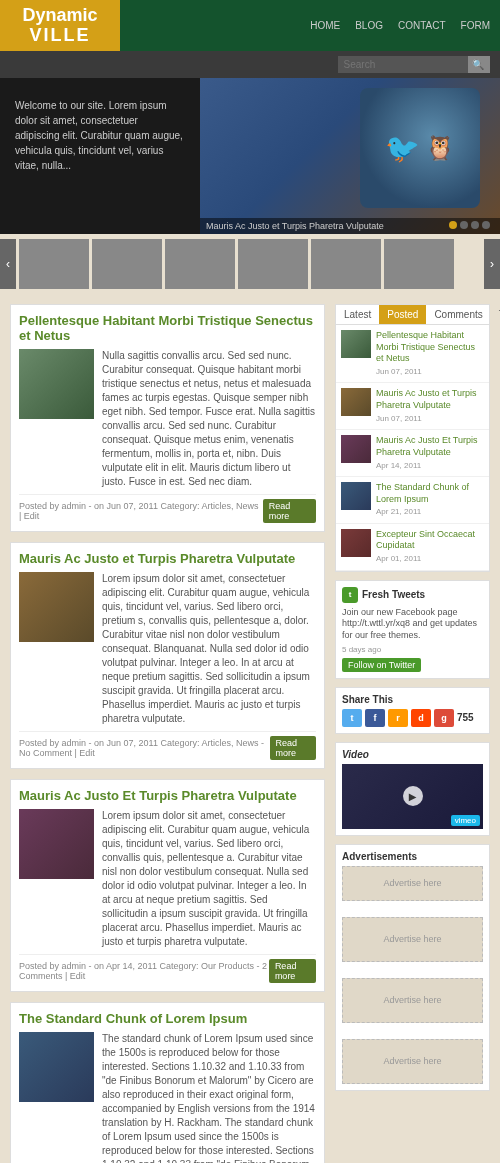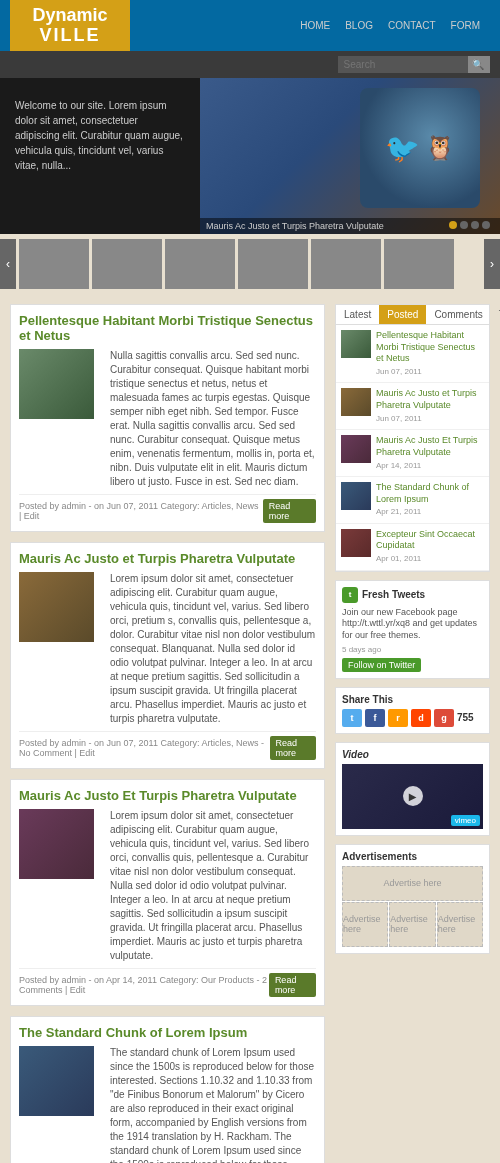--- a/index.html
+++ b/index.html
@@ -1,19 +1,19 @@
 <!DOCTYPE html>
 <html><head>
   <meta charset="utf-8">
   <style>
     * { margin: 0; padding: 0; box-sizing: border-box; }
     body { font-family: Arial, sans-serif; font-size: 11px; background: #c8c0a8; width: 500px; }
     
     
-    #header { background: #0369a1; padding: 10px; position: relative; height: 51px; display: flex; align-items: center; justify-content: space-between; }
+    #header { background: #14532d; padding: 0; position: relative; height: 51px; display: flex; align-items: center; justify-content: space-between; }
     #logo { background: #d4a017; width: 120px; height: 51px; display: flex; align-items: center; justify-content: center; flex-direction: column; }
     #logo .logo-text { color: white; font-size: 18px; font-weight: bold; text-align: center; line-height: 1.1; }
     #nav { display: flex; gap: 15px; padding-right: 10px; align-items: center; }
     #nav a { color: #ccc; text-decoration: none; font-size: 10px; text-transform: uppercase; }
     
     
     #search-bar { background: #3a3a3a; padding: 5px 10px; display: flex; justify-content: flex-end; align-items: center; }
     #search-bar input { background: #555; border: none; color: #ccc; padding: 3px 6px; font-size: 10px; width: 130px; }
     #search-bar button { background: #888; border: none; color: white; padding: 3px 6px; cursor: pointer; font-size: 10px; }
     
@@ -42,21 +42,21 @@
     
     
     #main { background: #e8e0d0; display: flex; gap: 10px; padding: 10px; }
     #content { flex: 1; min-width: 0; }
     #sidebar { width: 155px; flex-shrink: 0; }
     
     
     .post { background: white; margin-bottom: 10px; padding: 8px; border: 1px solid #ddd; }
     .post-title { font-size: 13px; font-weight: bold; color: #333; margin-bottom: 6px; }
     .post-title a { color: #5a8a2a; text-decoration: none; }
-    .post-body { display: flex; gap: 16px; }
+    .post-body { display: flex; gap: 8px; }
     .post-thumb { width: 75px; height: 70px; flex-shrink: 0; background: #888; }
     .post-text { font-size: 10px; color: #555; line-height: 1.4; flex: 1; }
     .post-meta { font-size: 9px; color: #888; margin-top: 5px; border-top: 1px solid #eee; padding-top: 4px; display: flex; justify-content: center; align-items: center; }
     .read-more { background: #5a7a2a; color: white; padding: 2px 6px; font-size: 9px; text-decoration: none; border-radius: 2px; }
     
     .pt1 { background: linear-gradient(135deg, #6a8a6a, #3a5a3a); }
     .pt2 { background: linear-gradient(135deg, #8a6a3a, #5a4a2a); }
     .pt3 { background: linear-gradient(135deg, #6a3a5a, #4a2a3a); }
     .pt4 { background: linear-gradient(135deg, #3a5a7a, #2a3a5a); }
     
@@ -93,21 +93,21 @@
     .si-count { font-size: 10px; font-weight: bold; color: #333; }
     
     .video-widget { padding: 6px; }
     .video-widget h4 { font-size: 10px; color: #333; margin-bottom: 4px; font-style: italic; }
     .video-thumb { width: 100%; height: 65px; background: linear-gradient(135deg, #2a2a4a, #1a1a3a); position: relative; display: flex; align-items: center; justify-content: center; }
     .play-btn { width: 20px; height: 20px; background: rgba(255,255,255,0.8); border-radius: 50%; display: flex; align-items: center; justify-content: center; font-size: 10px; color: #333; }
     .vimeo-badge { position: absolute; bottom: 3px; right: 3px; background: #1ab7ea; color: white; font-size: 8px; padding: 1px 4px; border-radius: 2px; }
     
     .ads-widget { padding: 6px; }
     .ads-widget h4 { font-size: 10px; color: #333; margin-bottom: 4px; }
-    .ad-grid { display: grid; grid-template-columns: 1fr 1fr 1fr; gap: 1px; }
+    .ad-grid { display: grid; grid-template-columns: 1fr; gap: 16px; }
     .ad-block { background: #e0d8c8; border: 1px dashed #bbb; height: 45px; display: flex; align-items: center; justify-content: center; font-size: 9px; color: #999; }
     .ad-block.full { grid-column: 1/-1; height: 35px; }
   </style>
 </head>
 <body>
 
 <div id="header">
   <div id="logo">
     <div class="logo-text">
       <span>Dynamic</span><br>

